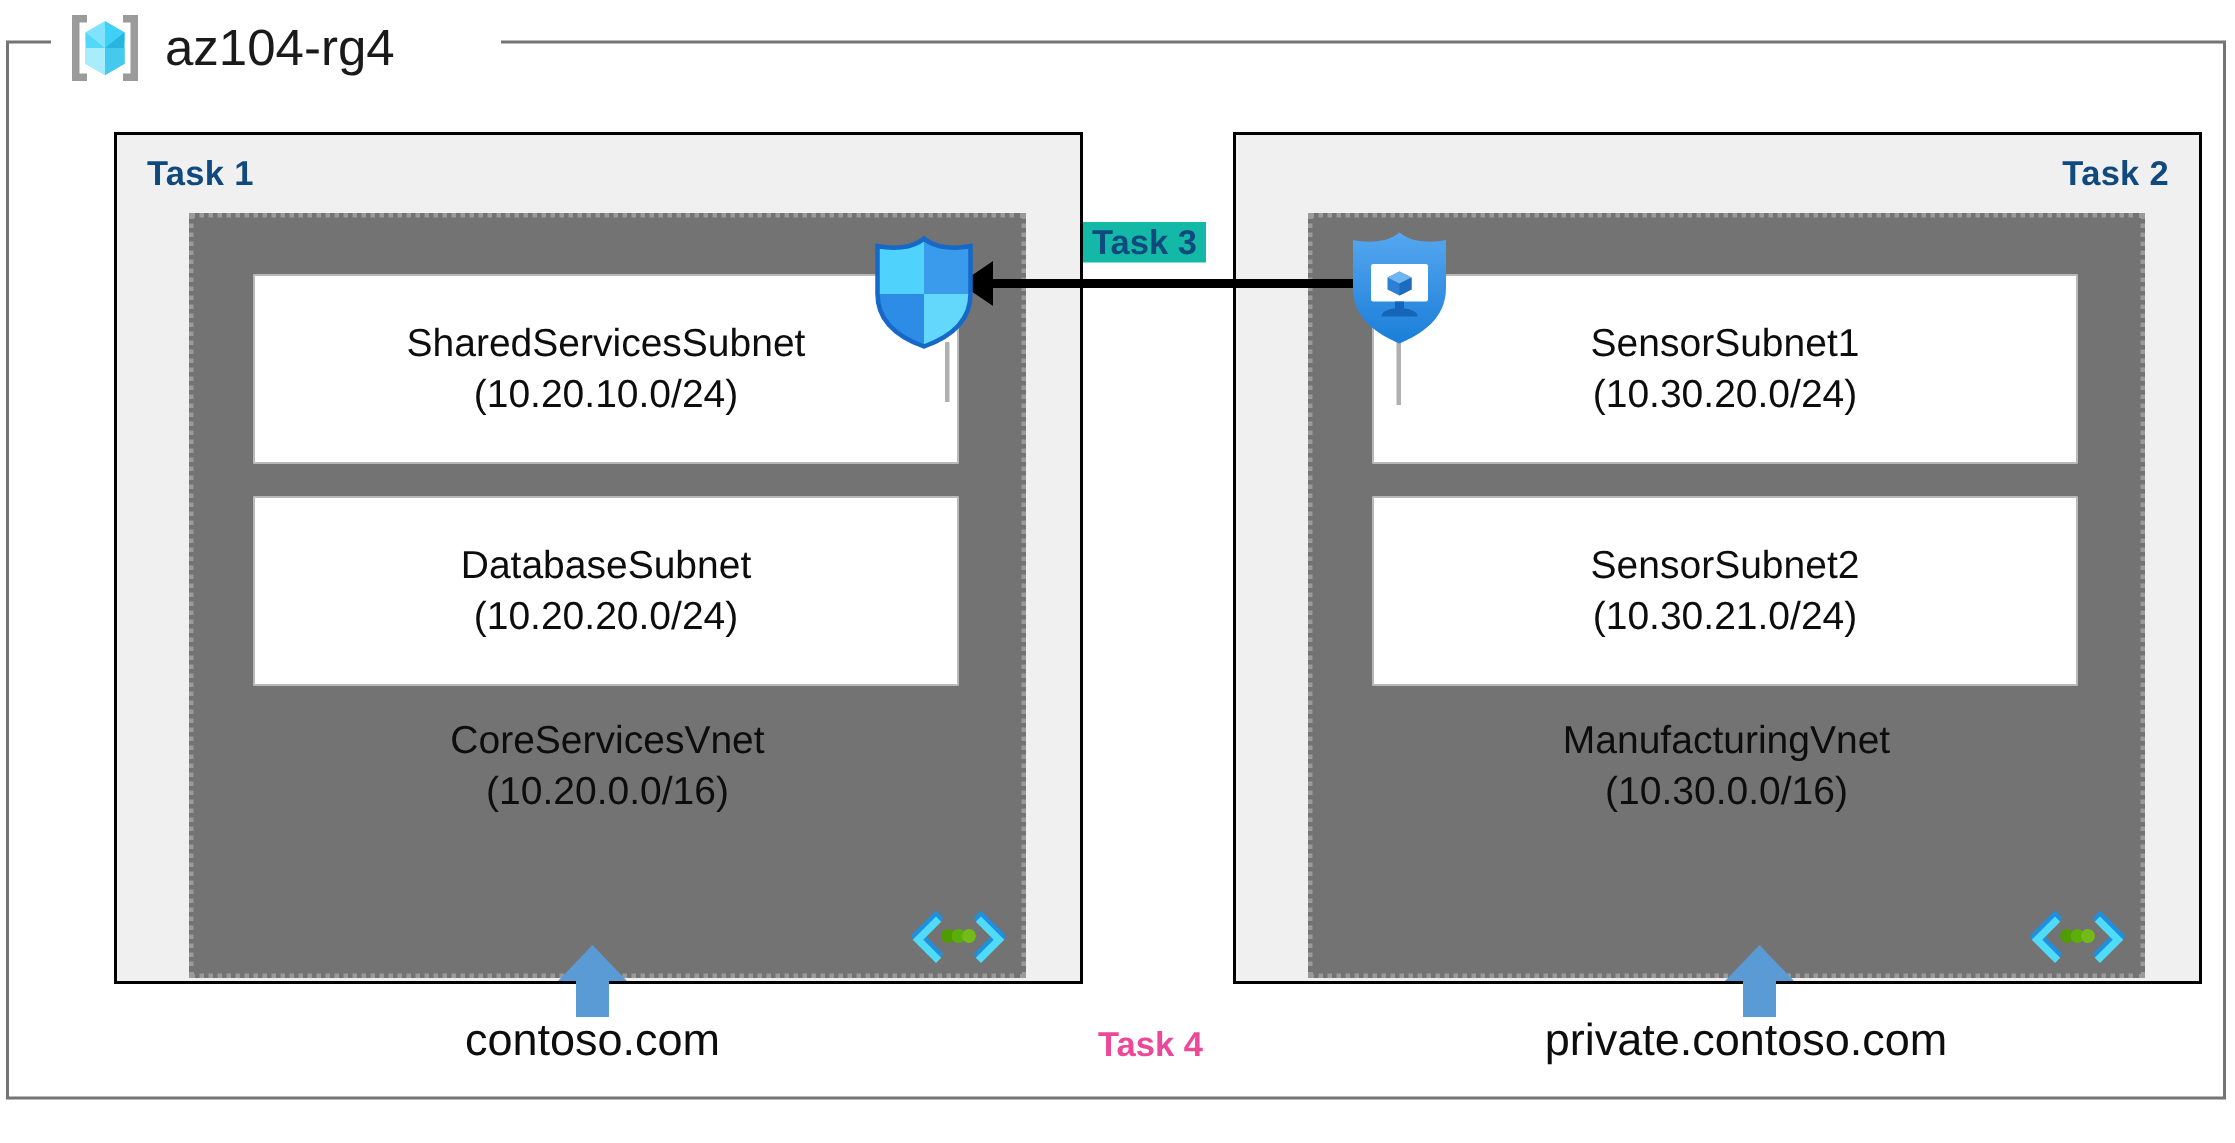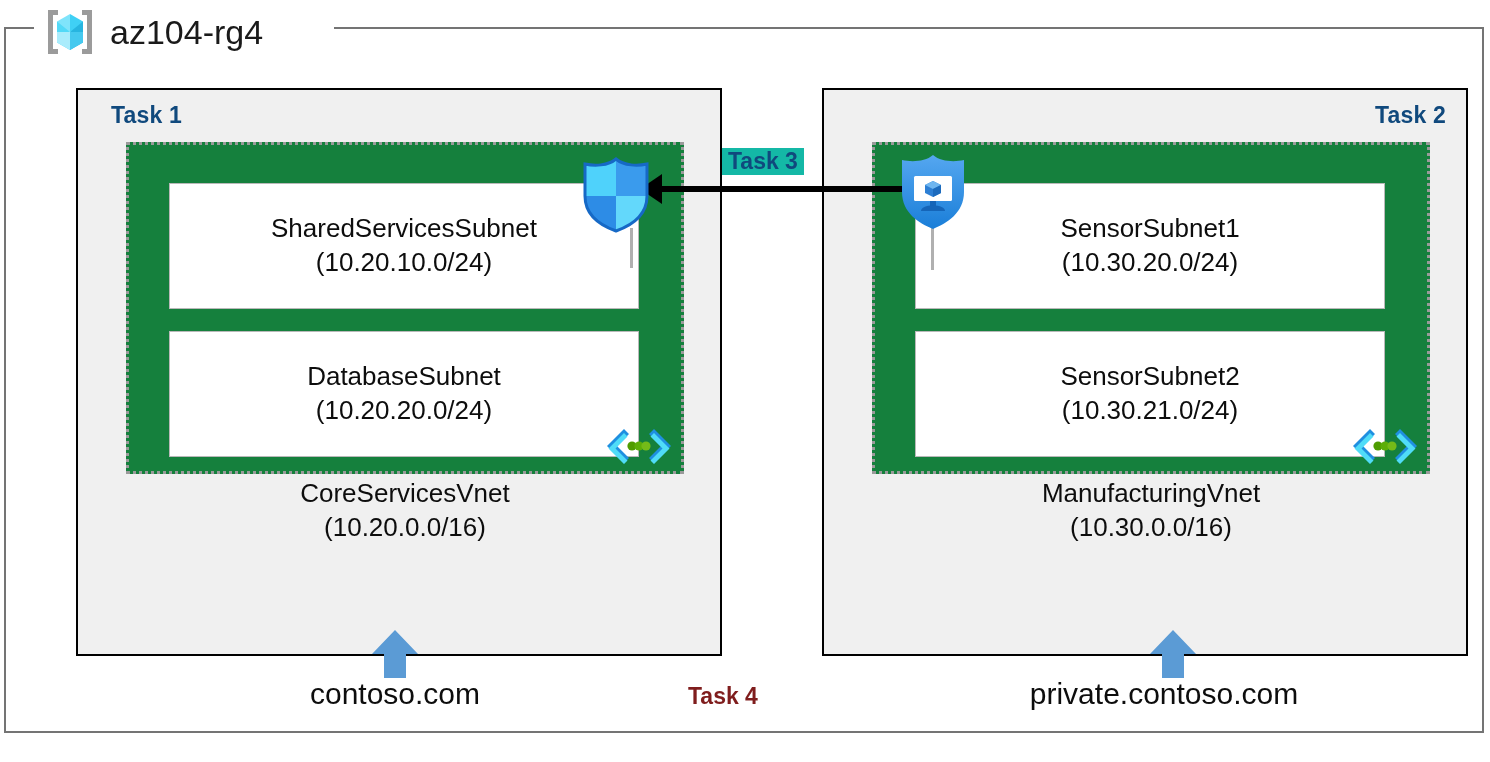--- a/index.html
+++ b/index.html
@@ -74,32 +74,32 @@
 
   .task-label {
     position: absolute;
     top: 12px;
     font-size: 23px;
     font-weight: bold;
     color: #10497d;
     letter-spacing: .2px;
     white-space: nowrap;
   }
-  .task-label.left-al  { left: 20px; margin-left: 13px; }
+  .task-label.left-al  { left: 20px; }
   .task-label.right-al { right: 20px; }
 
   
   .vnet {
     position: absolute;
     left: 48px;
     top: 52px;
     width: 558px;
-    height: 332px;
+    height: 510px;
     border: 3px dotted #9a9a9a;
-    background: #15803d;
+    background: #737373;
     box-sizing: border-box;
   }
 
   
   .subnet {
     position: absolute;
     left: 40px;
     width: 470px;
     height: 126px;
     border: 1px solid #b9b9b9;
@@ -201,25 +201,25 @@
     color: #10497d;
     background: #14b8a6;
     padding: 0 6px;
     z-index: 7;
     white-space: nowrap;
   }
 
   
   .task4-label {
     position: absolute;
-    left: 688px;
+    left: 732px;
     top: 683px;
     font-size: 23px;
     font-weight: bold;
-    color: #7f1d1d;
+    color: #ec4899;
     white-space: nowrap;
   }
 
   
   .up-arrow {
     position: absolute;
     width: 46px;
     height: 48px;
     z-index: 4;
   }

